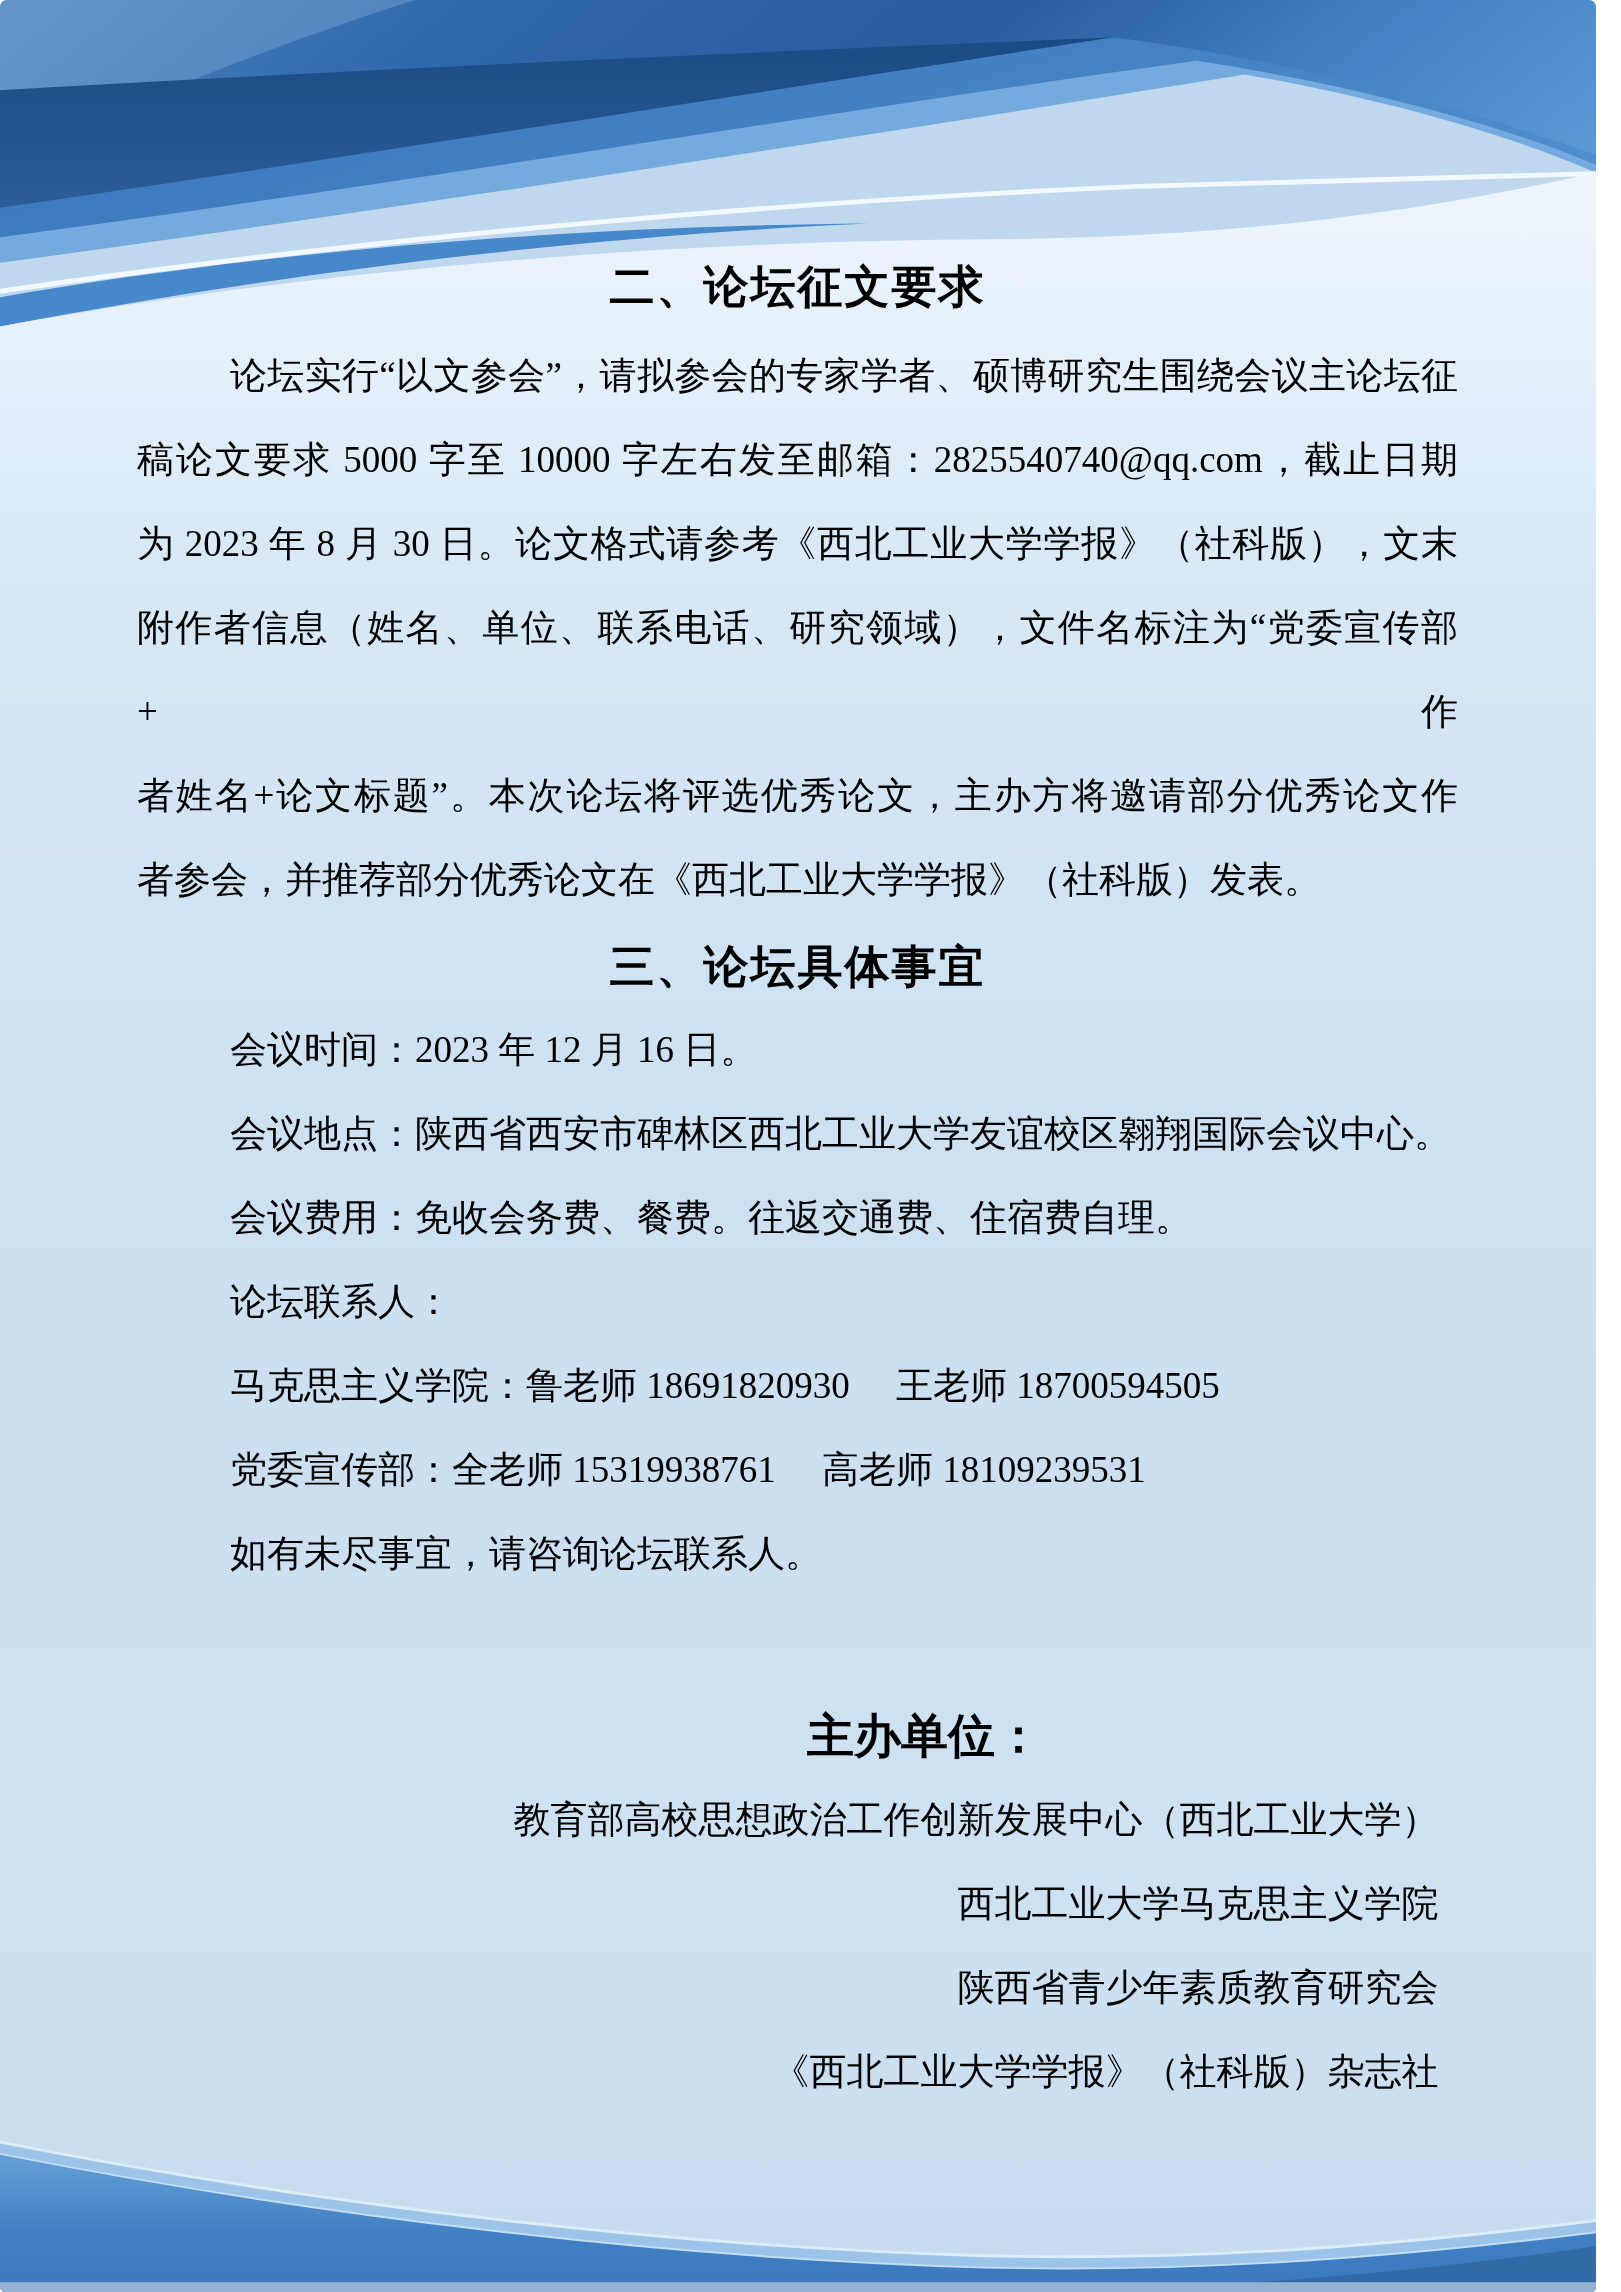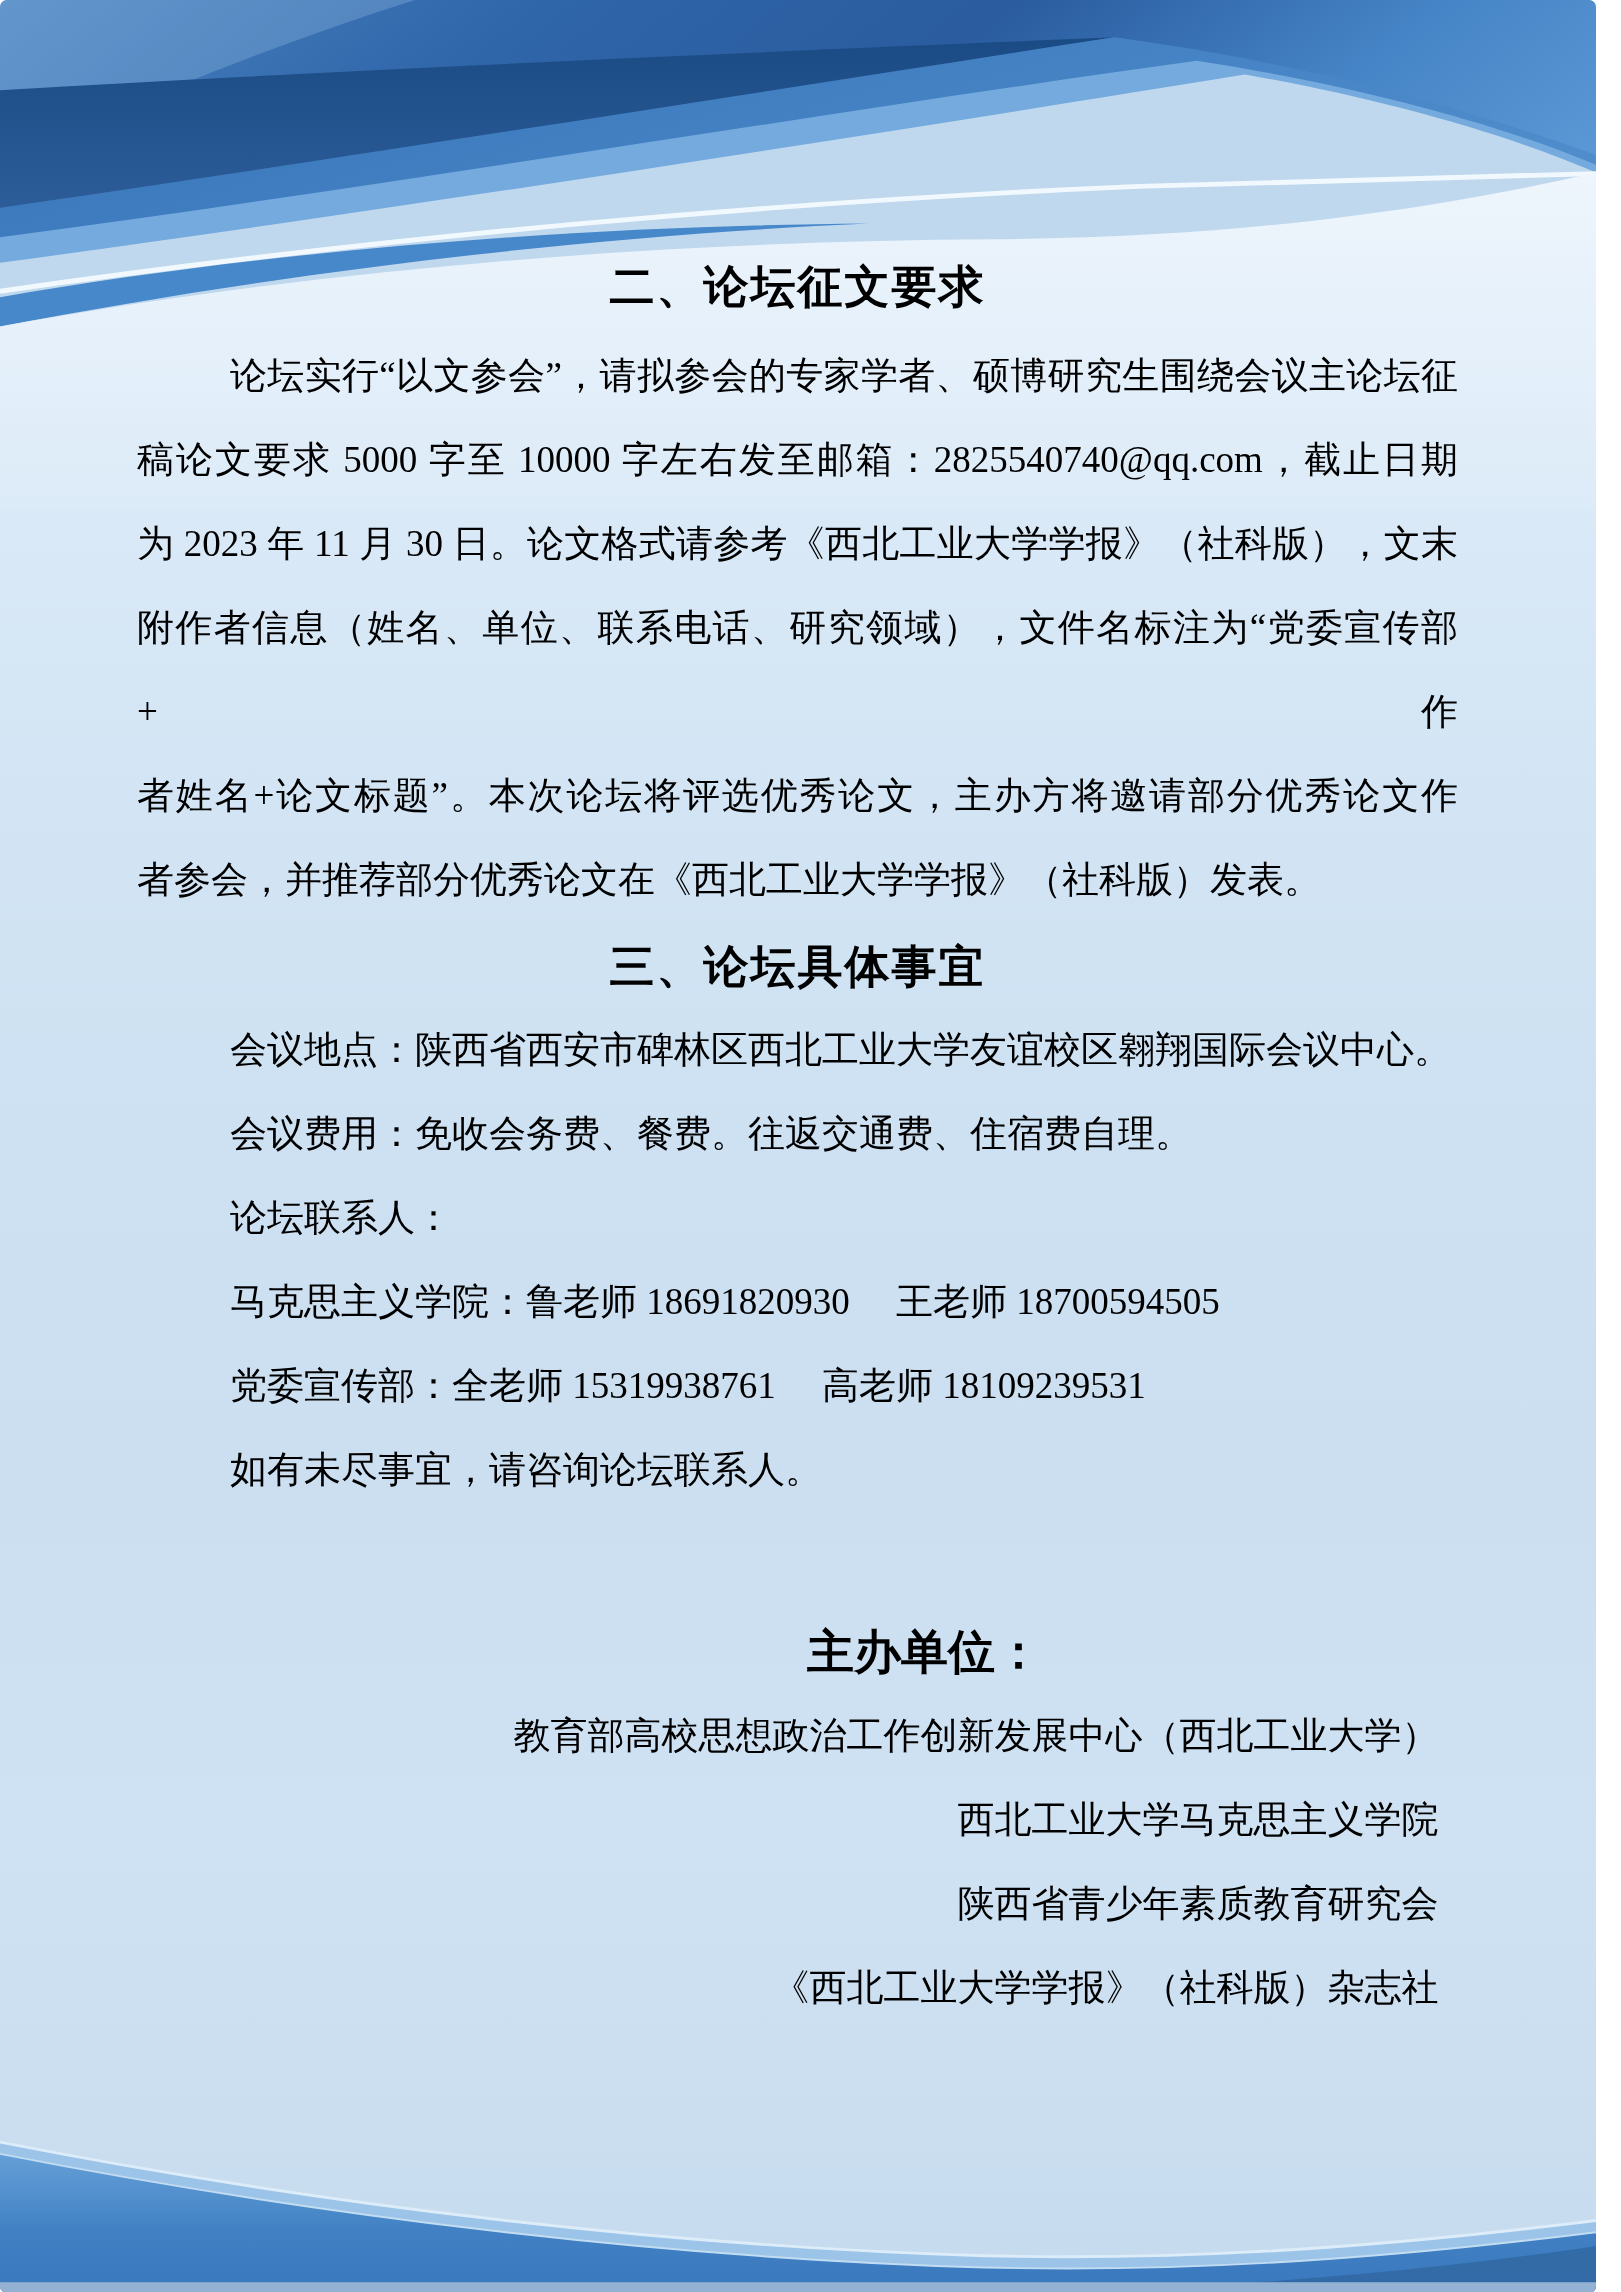--- a/index.html
+++ b/index.html
@@ -101,29 +101,30 @@
     <rect x="0" y="289" width="1654" height="11" fill="#93b1d2"></rect>
   </svg>
 
   <div class="content">
 
     <div class="h-title section2-title">二、论坛征文要求</div>
 
     <div class="para">
       <div class="para-line first">论坛实行“以文参会”，请拟参会的专家学者、硕博研究生围绕会议主论坛征</div>
       <div class="para-line">稿论文要求 5000 字至 10000 字左右发至邮箱：2825540740@qq.com，截止日期</div>
-      <div class="para-line">为 2023 年 11 月 30 日。论文格式请参考《西北工业大学学报》（社科版），文末</div>
+      <div class="para-line">为 2023 年 8 月 30 日。论文格式请参考《西北工业大学学报》（社科版），文末</div>
       <div class="para-line">附作者信息（姓名、单位、联系电话、研究领域），文件名标注为“党委宣传部+作</div>
       <div class="para-line">者姓名+论文标题”。本次论坛将评选优秀论文，主办方将邀请部分优秀论文作</div>
       <div class="para-line last">者参会，并推荐部分优秀论文在《西北工业大学学报》（社科版）发表。</div>
     </div>
 
     <div class="h-title section3-title">三、论坛具体事宜</div>
 
     <div class="info">
+      <div class="info-line">会议时间：2023 年 12 月 16 日。</div>
       <div class="info-line">会议地点：陕西省西安市碑林区西北工业大学友谊校区翱翔国际会议中心。</div>
       <div class="info-line">会议费用：免收会务费、餐费。往返交通费、住宿费自理。</div>
       <div class="info-line">论坛联系人：</div>
       <div class="info-line">马克思主义学院：鲁老师 18691820930　 王老师 18700594505</div>
       <div class="info-line">党委宣传部：全老师 15319938761　 高老师 18109239531</div>
       <div class="info-line">如有未尽事宜，请咨询论坛联系人。</div>
     </div>
 
     <div class="org-label">主办单位：</div>
 

